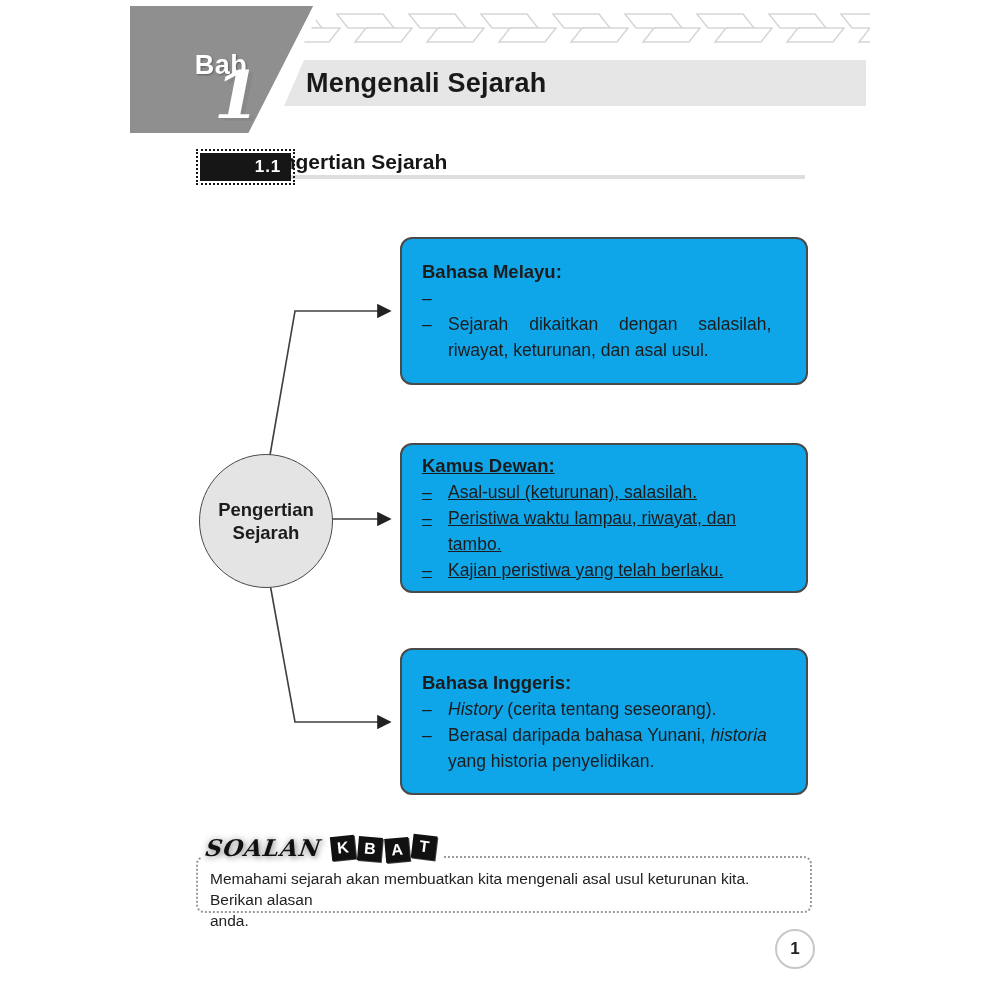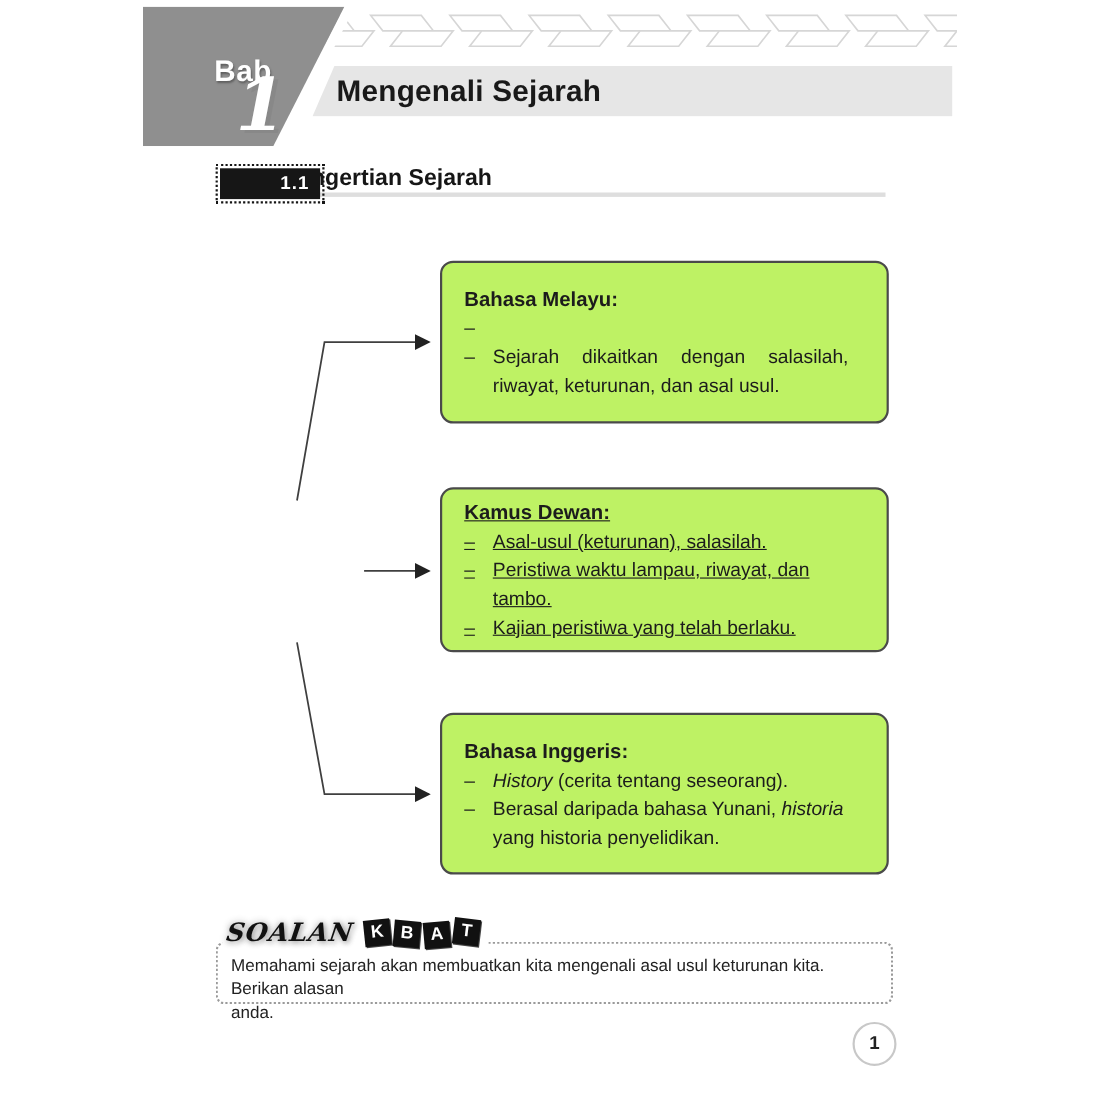--- a/index.html
+++ b/index.html
@@ -33,21 +33,21 @@
   .section-rule{position:absolute;left:257px;top:175px;width:548px;height:4px;background:#dedede;}
 
   
   .connectors{position:absolute;left:0;top:0;width:1000px;height:1000px;pointer-events:none;}
   .center-node{position:absolute;left:199px;top:454px;width:132px;height:132px;
         border-radius:50%;background:var(--node-fill,#e4e4e4);
         border:1.6px solid var(--border-dark,#4a4a4a);
         display:flex;align-items:center;justify-content:center;text-align:center;
         font-weight:bold;font-size:18.5px;line-height:1.25;white-space:pre-line;}
   .def-box{position:absolute;left:400px;width:408px;box-sizing:border-box;
-        background:#bef264;border:2px solid var(--border-dark,#4a4a4a);border-radius:12px;
+        background:#0ea5e9;border:2px solid var(--border-dark,#4a4a4a);border-radius:12px;
         padding:0 16px 0 20px;display:flex;flex-direction:column;justify-content:center;}
   .box-heading{font-weight:bold;font-size:18.5px;line-height:26px;}
   .item{display:flex;font-size:17.5px;line-height:26px;}
   .item .dash{flex:0 0 26px;}
   .item .itxt{flex:1;}
   .item .wide{word-spacing:16px;}
 
   
   .kbat-box{position:absolute;left:196px;top:856px;width:616px;height:57px;box-sizing:border-box;
         border:2px dotted #9a9a9a;border-radius:8px;padding:10px 12px 0 12px;
@@ -132,20 +132,22 @@
         <path d="M0,0 L9,4.5 L0,9 z" fill="#222"></path>
       </marker>
     </defs>
     <g stroke="#3f3f3f" stroke-width="1.6" fill="none">
       <polyline points="270,455 295,311 390,311" marker-end="url(#arrow)"></polyline>
       <polyline points="331,519 390,519" marker-end="url(#arrow)"></polyline>
       <polyline points="270,584 295,722 390,722" marker-end="url(#arrow)"></polyline>
     </g>
   </svg>
 
+  <div class="center-node">Pengertian
+Sejarah</div>
 
   <div class="def-box" style="top:237px;height:148px;">
     <div class="box-heading">Bahasa Melayu:</div>
     <div>
         <div class="item">
           <span class="dash">–</span>
           <span class="itxt"><br></span>
         </div>
         <div class="item">
           <span class="dash">–</span>

